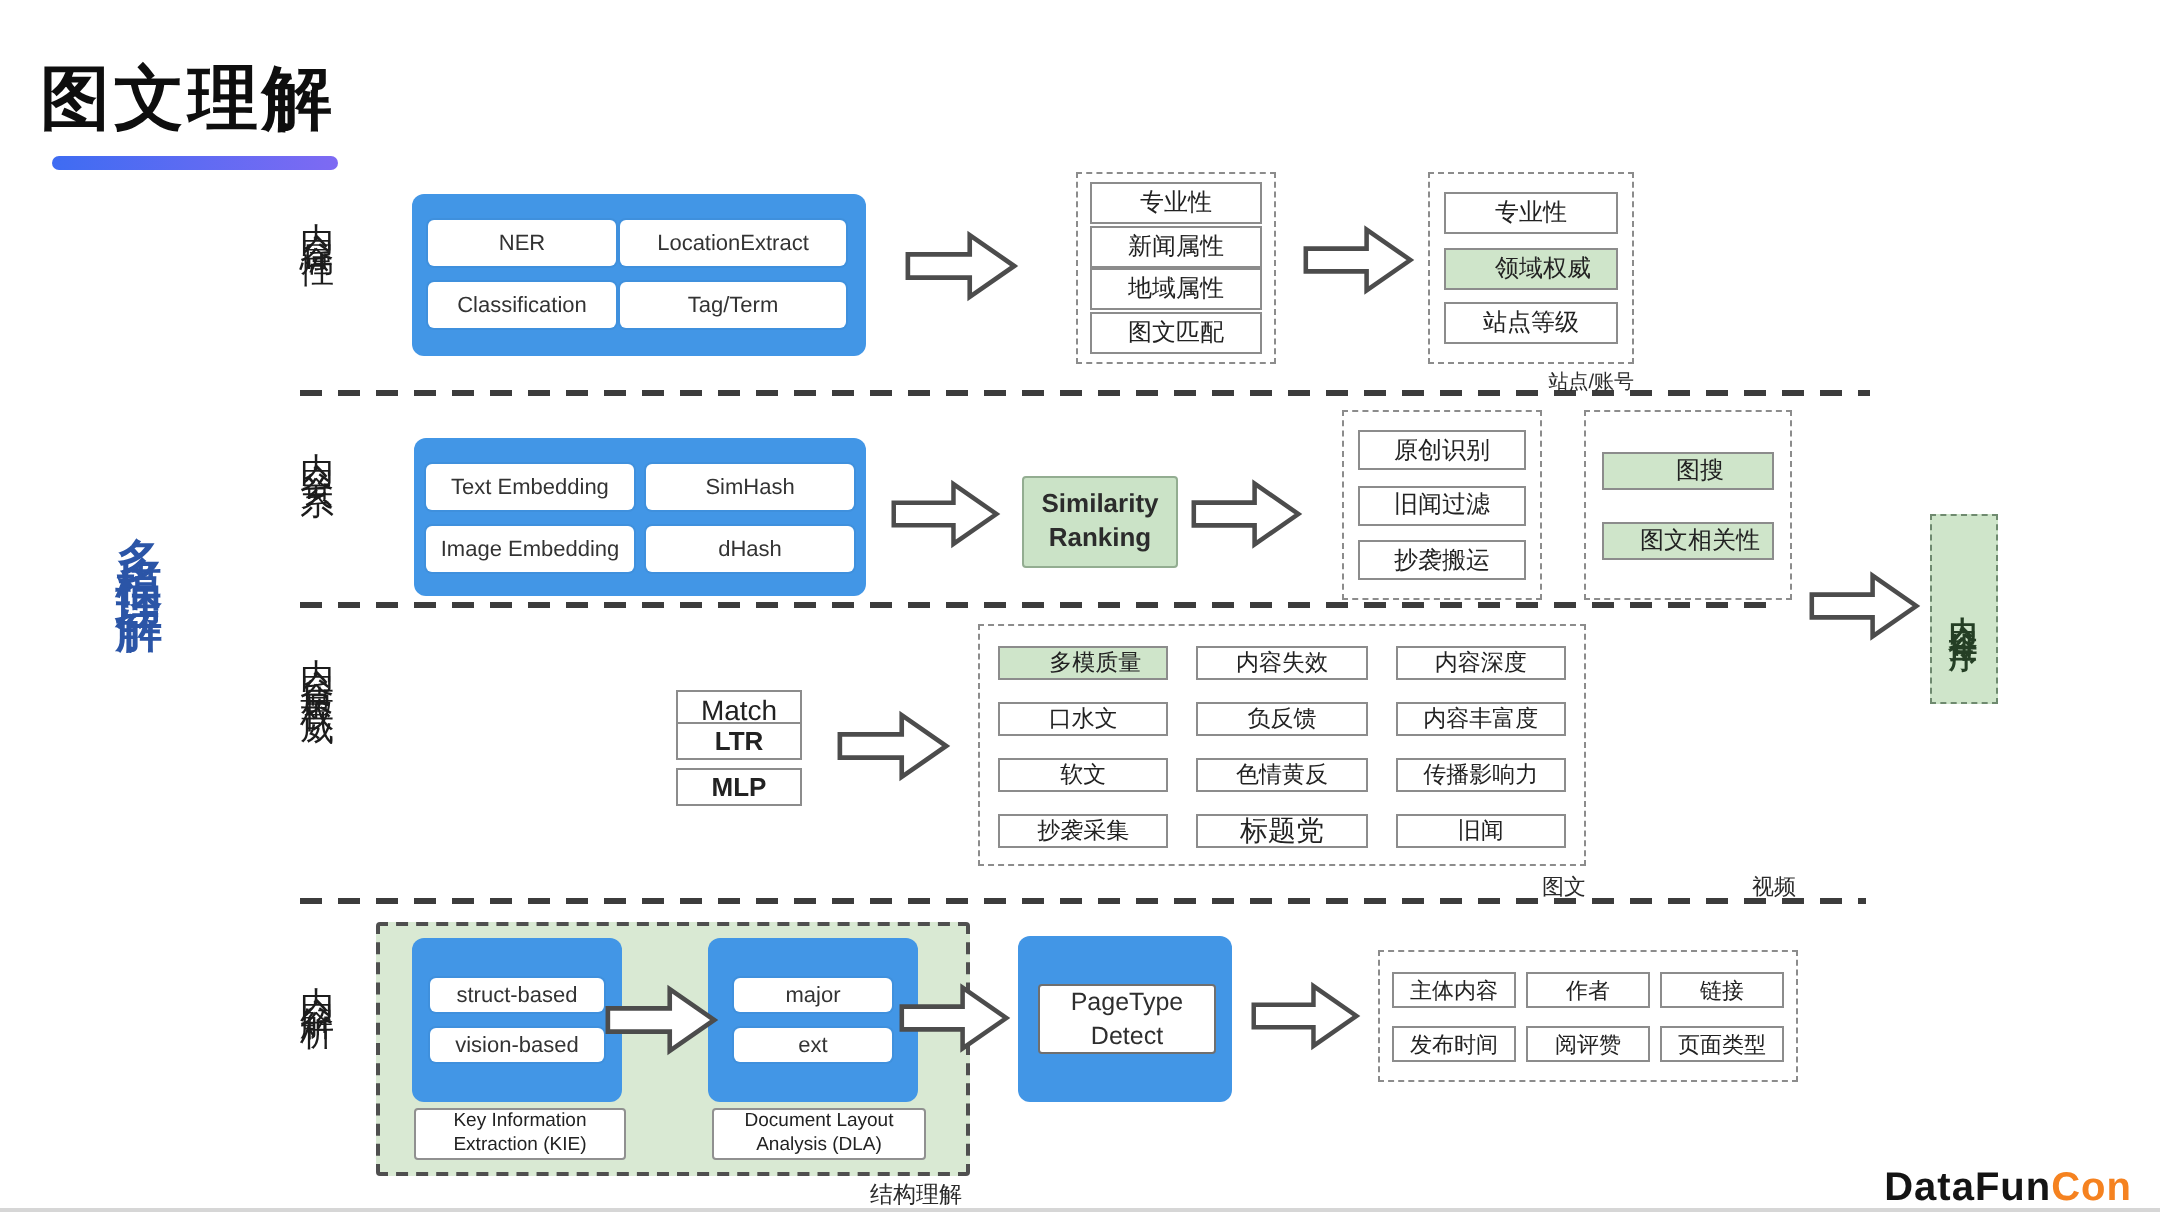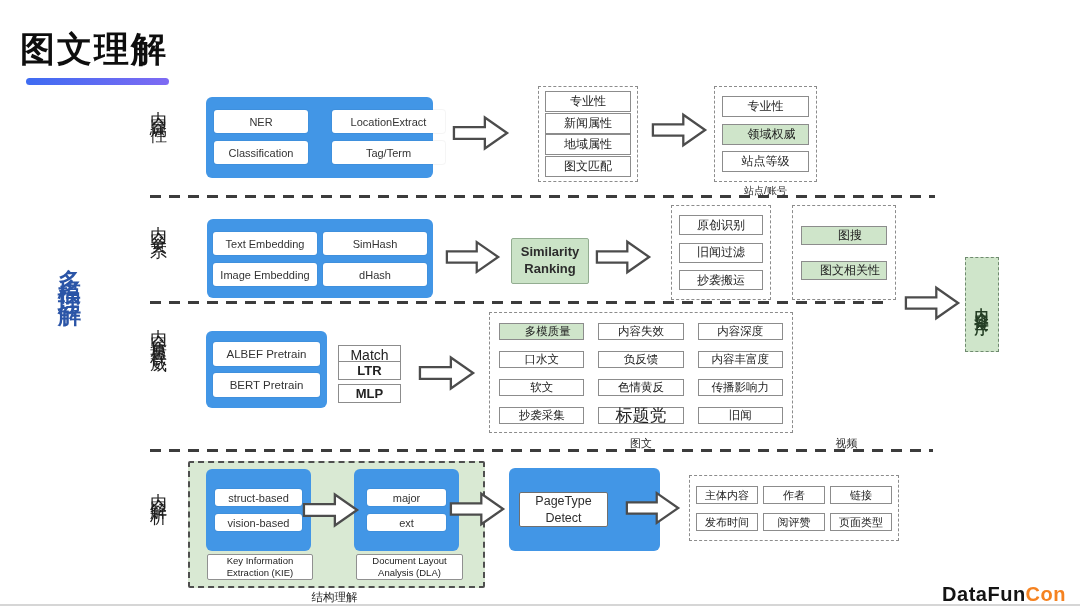--- a/index.html
+++ b/index.html
@@ -7,28 +7,28 @@
           font-family:"Liberation Sans","DejaVu Sans",sans-serif;}
   .title{position:absolute;left:20px;top:26px;font-size:35px;font-weight:900;color:#0e0e0e;letter-spacing:2px;}
   .underline{position:absolute;left:26px;top:78px;width:143px;height:7px;border-radius:4px;
              background:linear-gradient(90deg,#3e6cf2,#7e6af3);}
   .side-label{position:absolute;left:55px;top:250px;writing-mode:vertical-rl;text-orientation:upright;
               font-size:23px;font-weight:bold;color:#2b55a7;letter-spacing:12px;}
   .vlabel{position:absolute;writing-mode:vertical-rl;text-orientation:upright;font-size:17px;
           font-weight:500;color:#1c1c1c;letter-spacing:5px;}
   .sep{position:absolute;height:3px;
        background:repeating-linear-gradient(90deg,#3c3c3c 0 11px,transparent 11px 19px);}
-  .panel{position:absolute;background:#4296e6;border-radius:6px;padding-left:44px;}
+  .panel{position:absolute;background:#4296e6;border-radius:6px;}
   .chip{background:#fff;border-radius:3px;display:flex;align-items:center;justify-content:center;
         font-size:11px;color:#333;box-shadow:0 0 0 1px rgba(0,0,0,0.04);}
   .dbox{position:absolute;border:1px dashed #8c8c8c;background:#fff;}
   .ditem{background:#fff;border:1px solid #8c8c8c;display:flex;align-items:center;justify-content:center;
          font-size:12px;color:#222;}
   .green{background:#cfe5ca;padding-left:12px;}
-  .cap{position:absolute;text-align:center;font-size:11px;color:#2a2a2a;}
+  .cap{position:absolute;text-align:right;font-size:11px;color:#2a2a2a;}
   .arrow{position:absolute;}
   .simbox{position:absolute;background:#cbe3c7;border:1px solid #93ad91;border-radius:2px;
           display:flex;align-items:center;justify-content:center;text-align:center;
           font-size:13px;font-weight:600;color:#2c2c2c;white-space:pre-line;line-height:1.3;}
   .voutput{position:absolute;background:#cfe5ca;border:1px dashed #6f8a6f;
            writing-mode:vertical-rl;text-orientation:upright;display:flex;align-items:center;justify-content:center;
            font-size:14px;font-weight:600;letter-spacing:4px;color:#253f25;}
   .gcontainer{position:absolute;background:#d9e9d3;border:2px dashed #4f4f4f;border-radius:2px;}
   .sublabel{position:absolute;background:#fff;border:1px solid #909090;border-radius:2px;
             display:flex;align-items:center;justify-content:center;text-align:center;
@@ -51,21 +51,21 @@
   <div class="title">图文理解</div>
   <div class="underline"></div>
   <div class="side-label">多模理解</div>
 
   <div class="sep" style="left:150px;top:195px;width:785px"></div>
   <div class="sep" style="left:150px;top:301px;width:740px"></div>
   <div class="sep" style="left:150px;top:449px;width:783px"></div>
 
   <div class="vlabel" style="left:147px;top:98px">内容属性</div>
 
-  <div class="panel" style="left:206px;top:97px;width:227px;height:81px;display:grid;grid-template-columns:94px 113px;grid-template-rows:23px 23px;gap:8px 24px;padding:13px 0 0 8px;box-sizing:border-box">
+  <div class="panel" style="left:206px;top:97px;width:227px;height:81px;display:grid;grid-template-columns:94px 113px;grid-template-rows:23px 23px;gap:8px 2px;padding:13px 0 0 8px;box-sizing:border-box">
     <div class="chip">NER</div>
     <div class="chip">LocationExtract</div>
     <div class="chip">Classification</div>
     <div class="chip">Tag/Term</div>
   </div>
 
   <svg class="arrow" style="left:452px;top:112px" width="58" height="42" viewBox="0 0 60 40">
     <polygon points="2,14 34,14 34,4 57,20 34,36 34,26 2,26" fill="#fff" stroke="#4c4c4c" stroke-width="2.4"></polygon>
   </svg>
 
@@ -119,45 +119,41 @@
   </div>
 
   <svg class="arrow" style="left:904px;top:283px" width="57" height="40" viewBox="0 0 60 40">
     <polygon points="2,14 34,14 34,4 57,20 34,36 34,26 2,26" fill="#fff" stroke="#4c4c4c" stroke-width="2.4"></polygon>
   </svg>
 
   <div class="voutput" style="left:965px;top:257px;width:32px;height:93px">内容排序</div>
 
   <div class="vlabel" style="left:147px;top:316px">内容质量权威</div>
 
-  <div class="panel" style="left:206px;top:331px;width:121px;height:77px;display:flex;flex-direction:column;gap:7px;padding:11px 7px 0;box-sizing:border-box">
-    <div class="chip" style="height:24px;font-size:11.5px">ALBEF Pretrain</div>
-    <div class="chip" style="height:24px;font-size:11.5px">BERT Pretrain</div>
-  </div>
 
   <div class="ditem" style="position:absolute;left:338px;top:345px;width:61px;height:17px;font-size:14px;font-weight:400">Match</div>
   <div class="ditem" style="position:absolute;left:338px;top:361px;width:61px;height:17px;font-size:13px;font-weight:600">LTR</div>
   <div class="ditem" style="position:absolute;left:338px;top:384px;width:61px;height:17px;font-size:13px;font-weight:600">MLP</div>
 
   <svg class="arrow" style="left:418px;top:352px" width="58" height="42" viewBox="0 0 60 40">
     <polygon points="2,14 34,14 34,4 57,20 34,36 34,26 2,26" fill="#fff" stroke="#4c4c4c" stroke-width="2.4"></polygon>
   </svg>
 
   <div class="dbox" style="left:489px;top:312px;width:304px;height:121px;display:grid;grid-template-columns:1fr 1fr 1fr;grid-auto-rows:17px;gap:11px 14px;padding:10px 9px;box-sizing:border-box">
     <div class="ditem green" style="font-size:11.5px">多模质量</div>
     <div class="ditem" style="font-size:11.5px">内容失效</div>
     <div class="ditem" style="font-size:11.5px">内容深度</div>
     <div class="ditem" style="font-size:11.5px">口水文</div>
     <div class="ditem" style="font-size:11.5px">负反馈</div>
     <div class="ditem" style="font-size:11.5px">内容丰富度</div>
     <div class="ditem" style="font-size:11.5px">软文</div>
     <div class="ditem" style="font-size:11.5px">色情黄反</div>
     <div class="ditem" style="font-size:11.5px">传播影响力</div>
     <div class="ditem" style="font-size:11.5px">抄袭采集</div>
-    <div class="ditem" style="font-size:17px">标题党</div>
+    <div class="ditem" style="font-size:14px">标题党</div>
     <div class="ditem" style="font-size:11.5px">旧闻</div>
   </div>
   <div class="cap" style="left:489px;top:436px;width:304px">图文</div>
 
   <div class="cap" style="left:795px;top:436px;width:103px">视频</div>
 
   <div class="vlabel" style="left:147px;top:480px">内容解析</div>
 
   <div class="gcontainer" style="left:188px;top:461px;width:293px;height:123px"></div>
   <div class="cap" style="left:188px;top:590px;width:293px;font-size:11.5px">结构理解</div>

